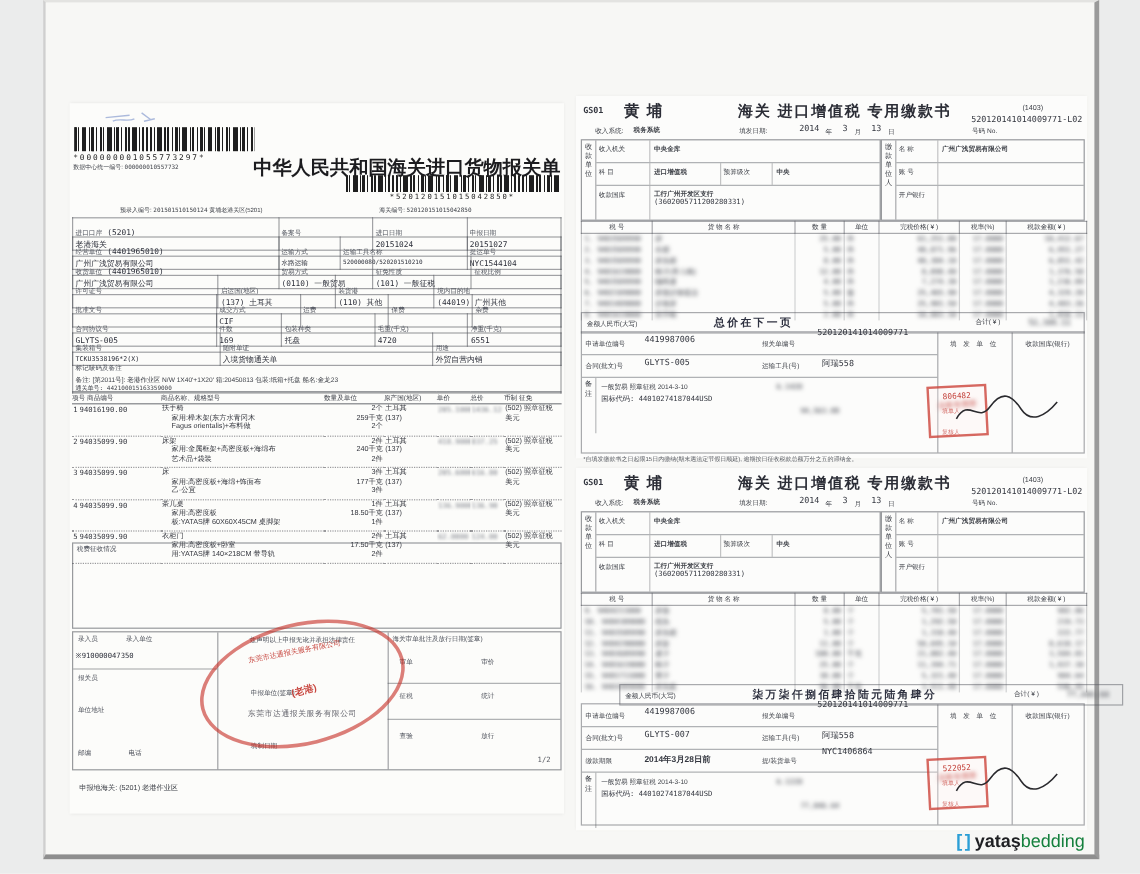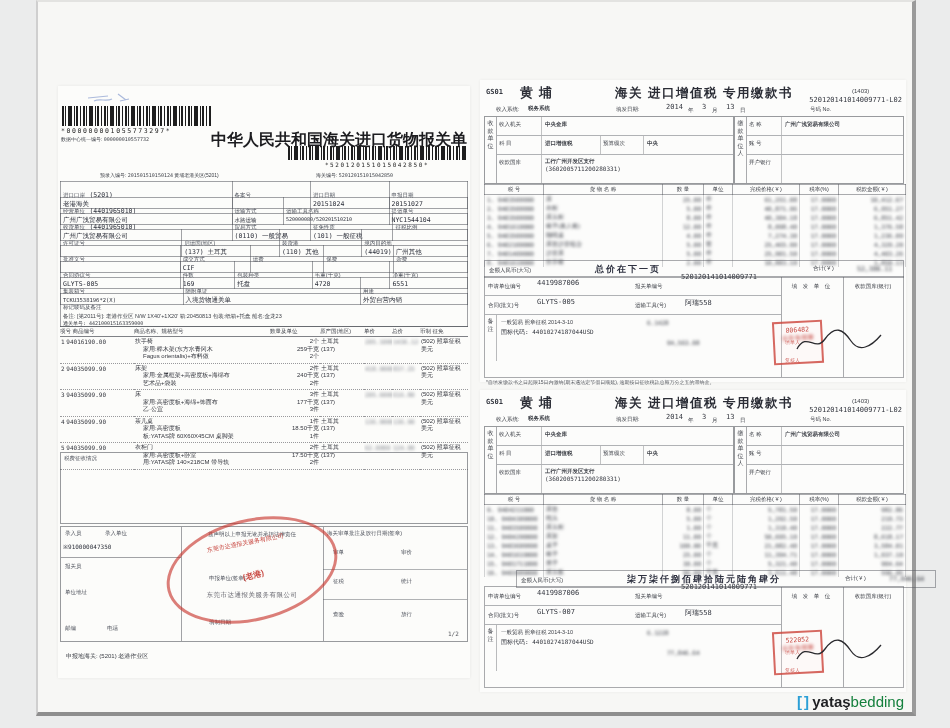--- a/index.html
+++ b/index.html
@@ -760,20 +760,26 @@
               <span class="mono a" style="left:52px;top:2px;font-size:7px;">4419987006</span>
               <span class="sm a" style="left:150px;top:6px;">报关单编号</span>
               <span class="mono a" style="left:196px;top:-4px;font-size:7px;">520120141014009771</span>
             </div>
             <div style="height:18px;border-bottom:1px solid rgba(85,88,95,.45);position:relative;">
               <span class="sm a" style="left:3px;top:6px;">合同(批文)号</span>
               <span class="mono a" style="left:52px;top:2px;font-size:7px;">GLYTS-007</span>
               <span class="sm a" style="left:150px;top:6px;">运输工具(号)</span>
               <span class="mono a" style="left:200px;top:2px;font-size:7px;">阿瑞558</span>
             </div>
+            <div style="height:18px;border-bottom:1px solid rgba(85,88,95,.45);position:relative;">
+              <span class="sm a" style="left:3px;top:6px;">缴款期限</span>
+              <span class="a" style="left:52px;top:3px;font-size:7px;font-weight:bold;">2014年3月28日前</span>
+              <span class="sm a" style="left:150px;top:6px;">提/装货单号</span>
+              <span class="mono a" style="left:200px;top:-3px;font-size:7px;">NYC1406864</span>
+            </div>
 
             <div style="height:46px;position:relative;display:flex;">
               <div class="vlab" style="border-right:1px solid rgba(85,88,95,.4);">备注</div>
               <div style="flex:1;position:relative;">
                 <span class="sm a" style="left:4px;top:4px;">一般贸易  照章征税  2014-3-10</span>
                 <span class="mono a" style="left:4px;top:13px;font-size:6px;">国标代码: 44010274187044USD</span>
                 <span class="mono rblur a" style="left:150px;top:4px;font-size:6px;">6.1228</span>
                 <span class="mono rblur a" style="left:170px;top:24px;font-size:6px;">77,846.64</span>
               </div>
             </div>

